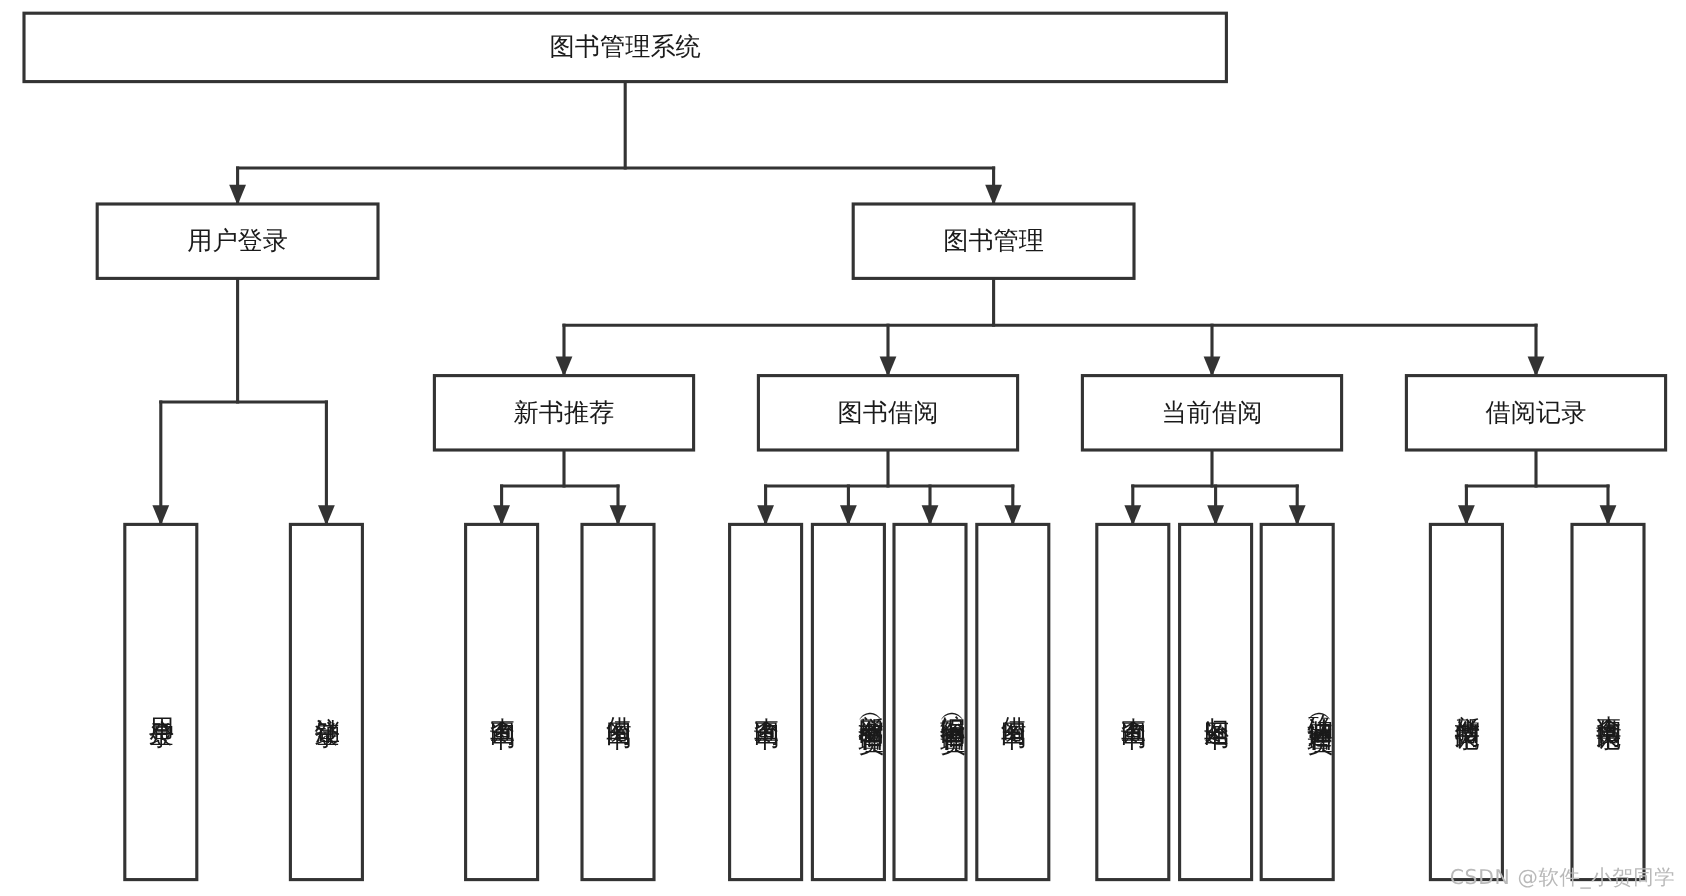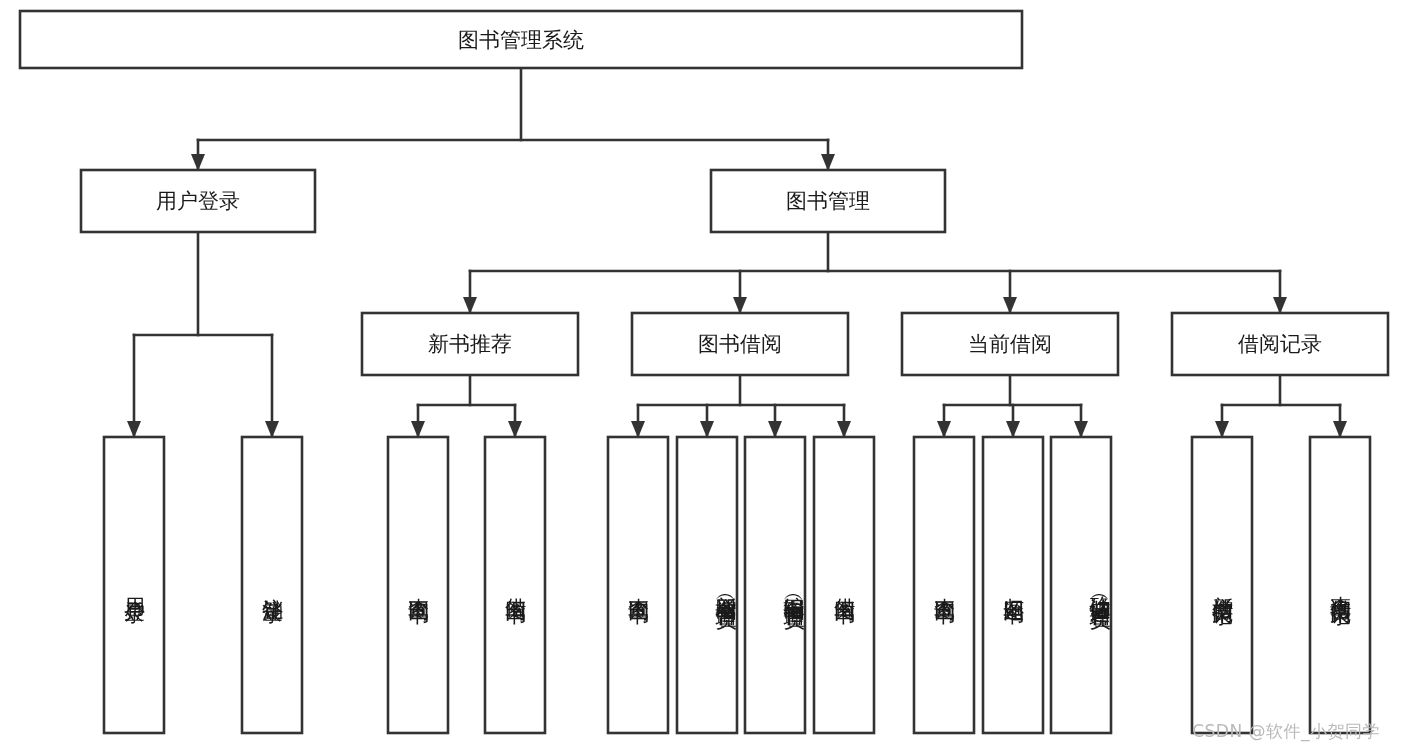--- a/index.html
+++ b/index.html
@@ -64,21 +64,21 @@
     align-items: center;
     justify-content: center;
   }
   .vlabel.top {
     display: flex;
     align-items: flex-start;
     justify-content: center;
   }
   .watermark {
     position: absolute;
-    right: 24px;
+    right: 8px;
     bottom: 4px;
     font-family: "DejaVu Sans", "Liberation Sans", sans-serif;
     font-size: 17px;
     color: #b9b9b9;
     letter-spacing: 0.5px;
     white-space: nowrap;
   }
 </style>
 </head>
 <body>

